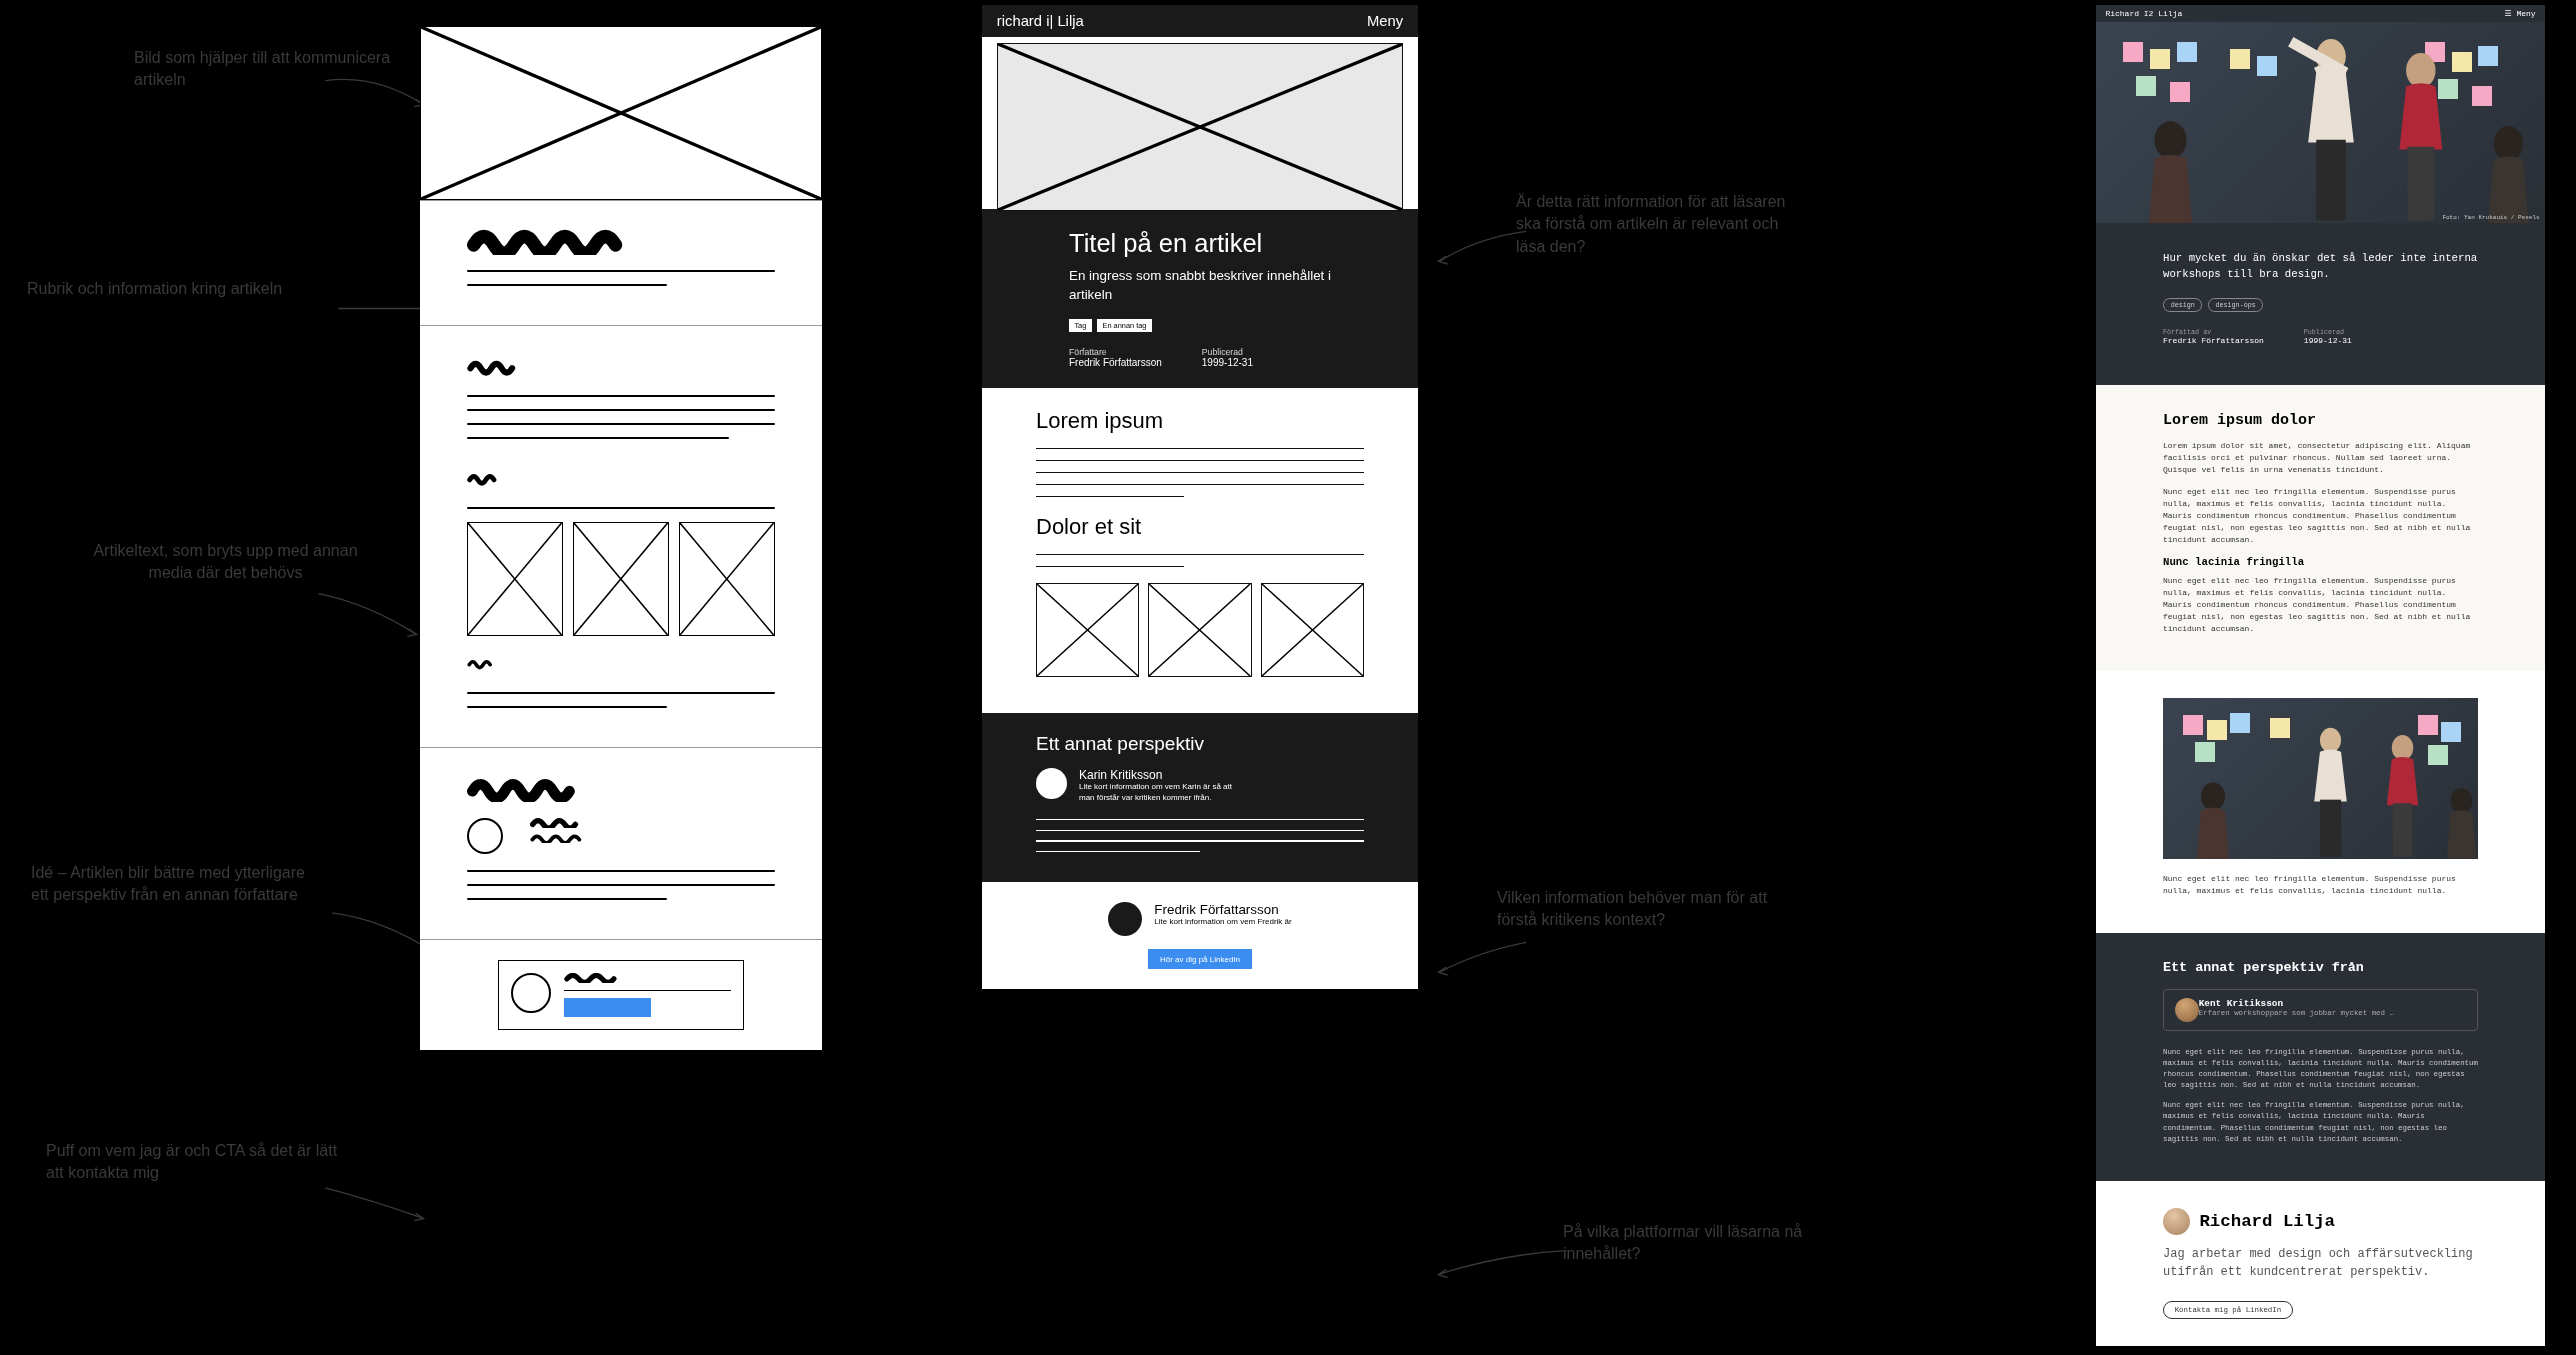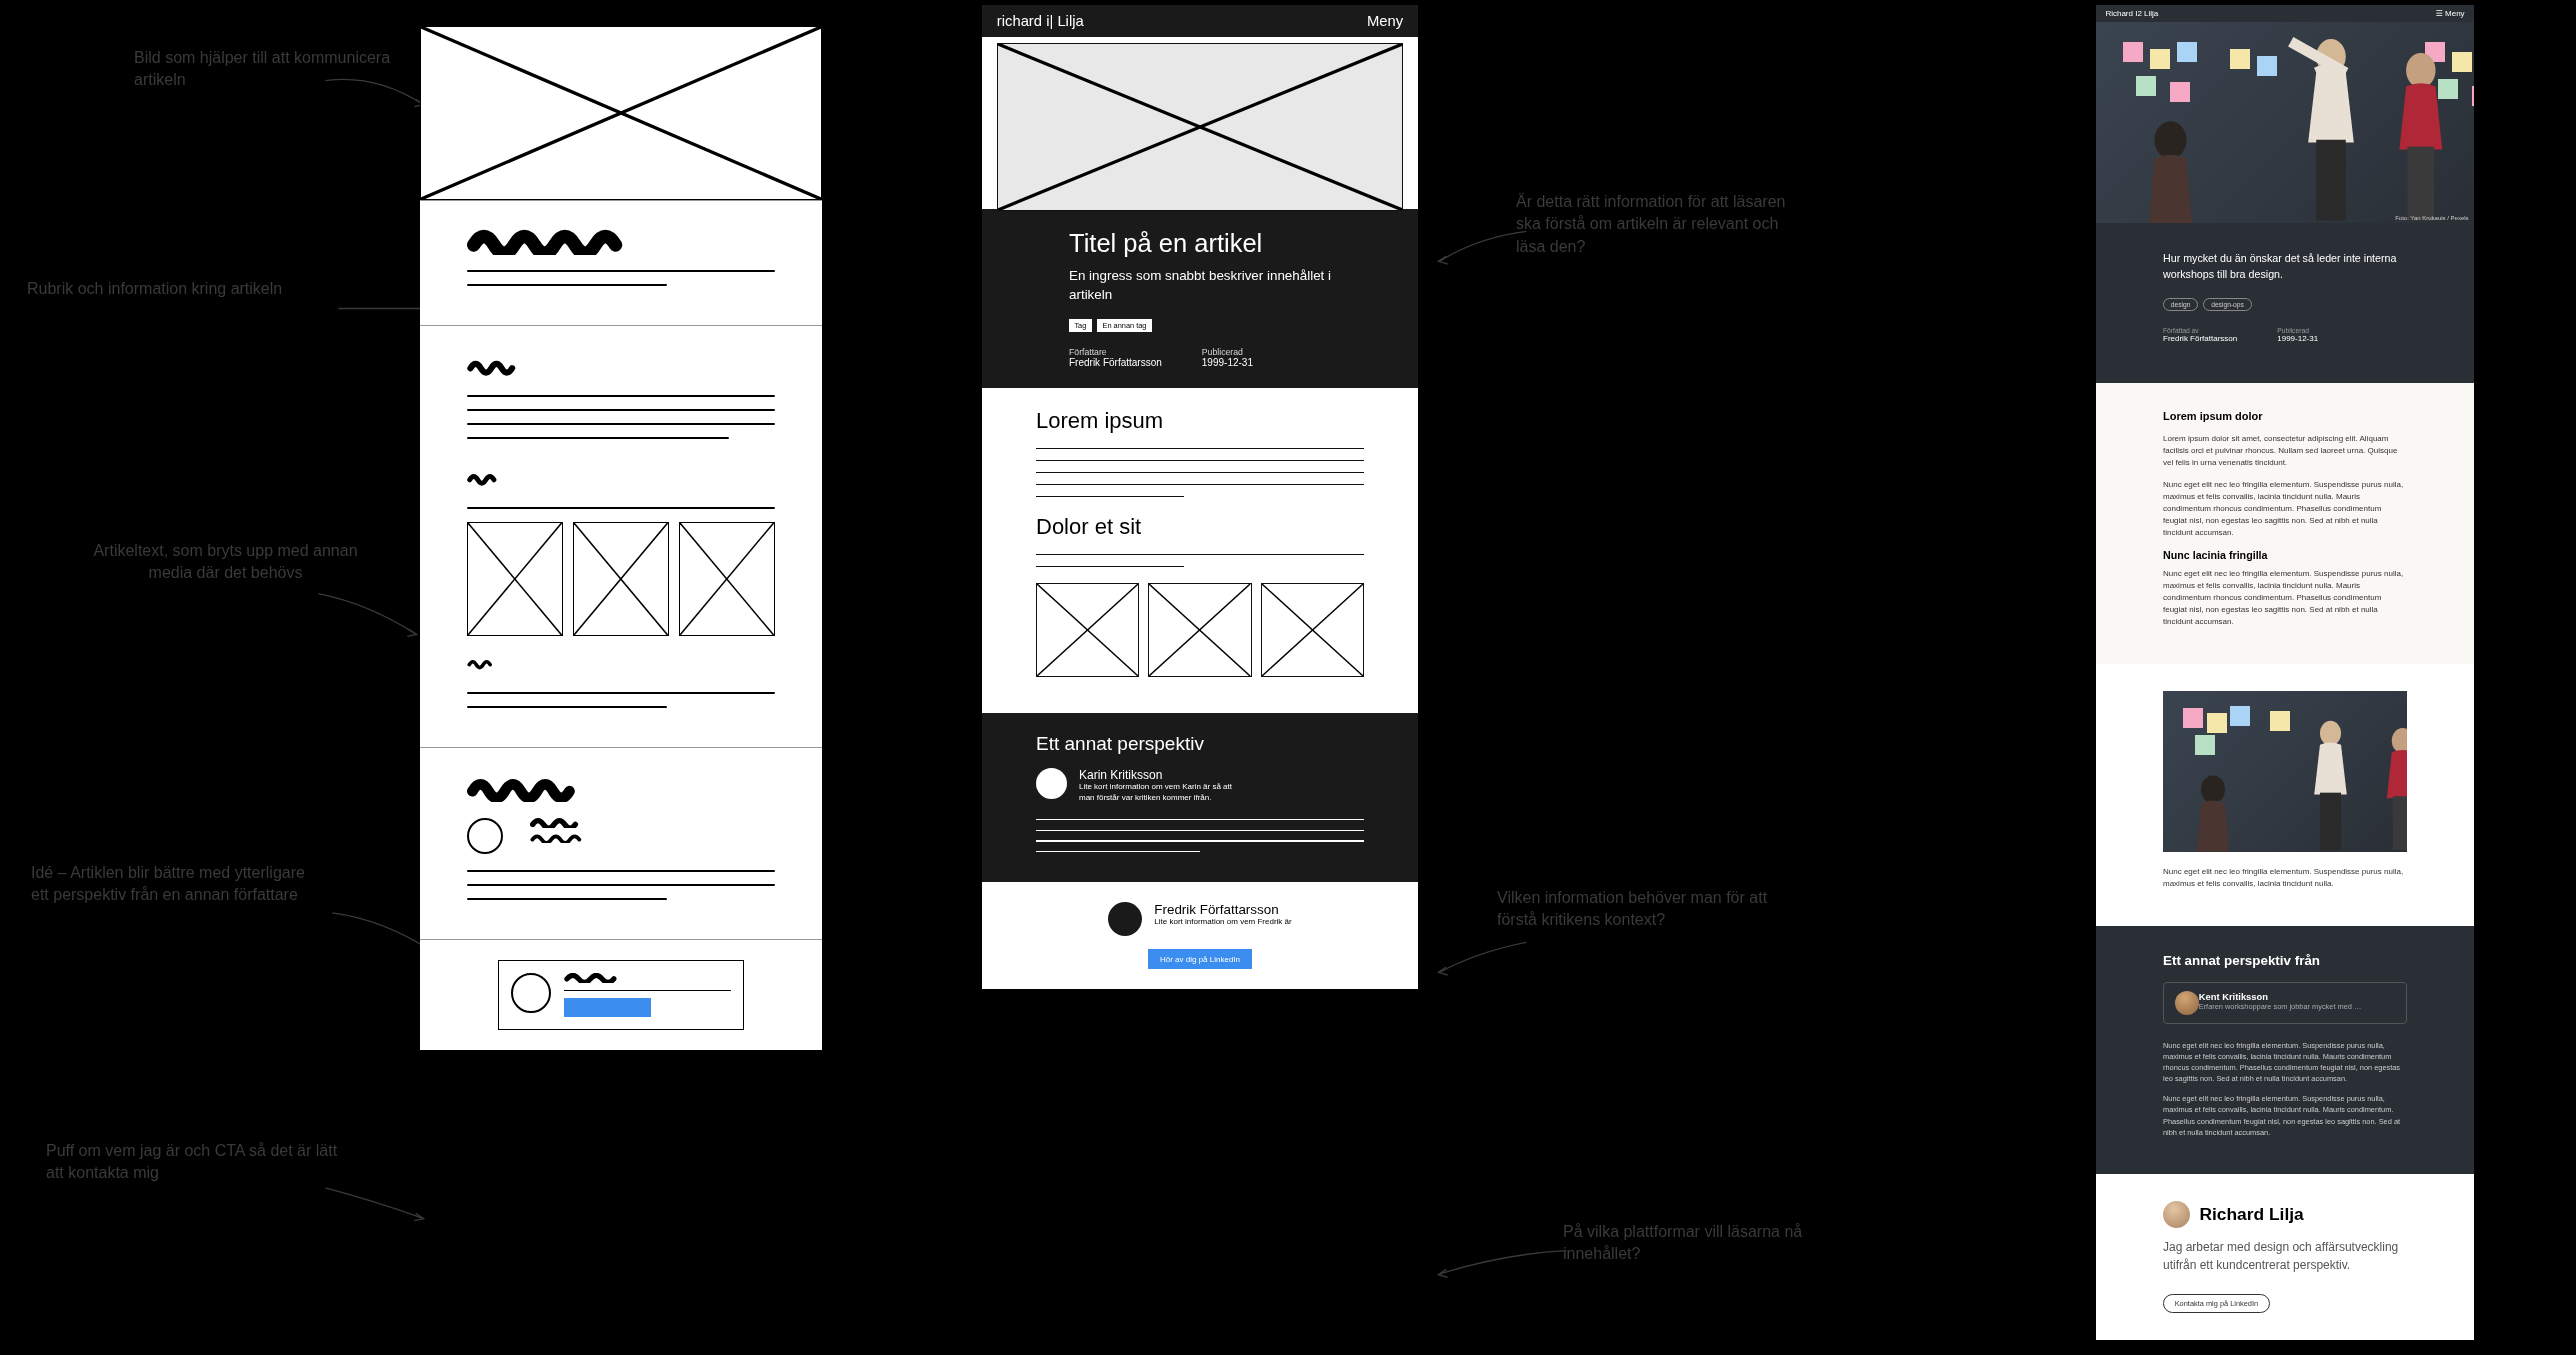--- a/index.html
+++ b/index.html
@@ -199,23 +199,23 @@
       font-size: 8px;
       padding: 5.4px 12px;
       font-family: Arial;
     }
 
     
     .col3 {
       position: absolute;
       left: 2096px;
       top: 5.4px;
-      width: 378px;
+      width: 449px;
       background: #fff;
-      font-family: Liberation Sans, sans-serif;
+      font-family: Liberation Mono, monospace;
     }
     .hifi-header {
       background: #2a2f36;
       color: #fff;
       padding: 4px 9.4px;
       font-size: 8px;
       display: flex;
       justify-content: space-between;
     }
     .hifi-hero {
@@ -258,21 +258,21 @@
       border: 0.7px solid #888; border-radius: 6.7px;
       font-size: 6.7px; padding: 2px 6.7px;
       color: #ccc;
     }
     .hifi-meta { display: flex; gap: 40px; font-size: 8px; }
     .hifi-meta-label { font-size: 6.7px; color: #999; }
     .hifi-body {
       padding: 27px 67px;
       background: #faf8f4;
     }
-    .hifi-h2 { font-size: 11px; font-weight: 700; margin-bottom: 10.7px; }
+    .hifi-h2 { font-size: 15px; font-weight: 700; margin-bottom: 10.7px; }
     .hifi-h3 { font-size: 10.7px; font-weight: 700; margin-bottom: 6.7px; margin-top: 10.7px; }
     .hifi-p { font-size: 8px; line-height: 1.5; margin-bottom: 9.4px; color: #333; }
     .hifi-body2 {
       padding: 27px 67px;
       background: #fff;
     }
     .hifi-body-img {
       height: 161px;
       background: linear-gradient(135deg, #3a4450 0%, #2a2f36 100%);
       margin-bottom: 13.4px;

